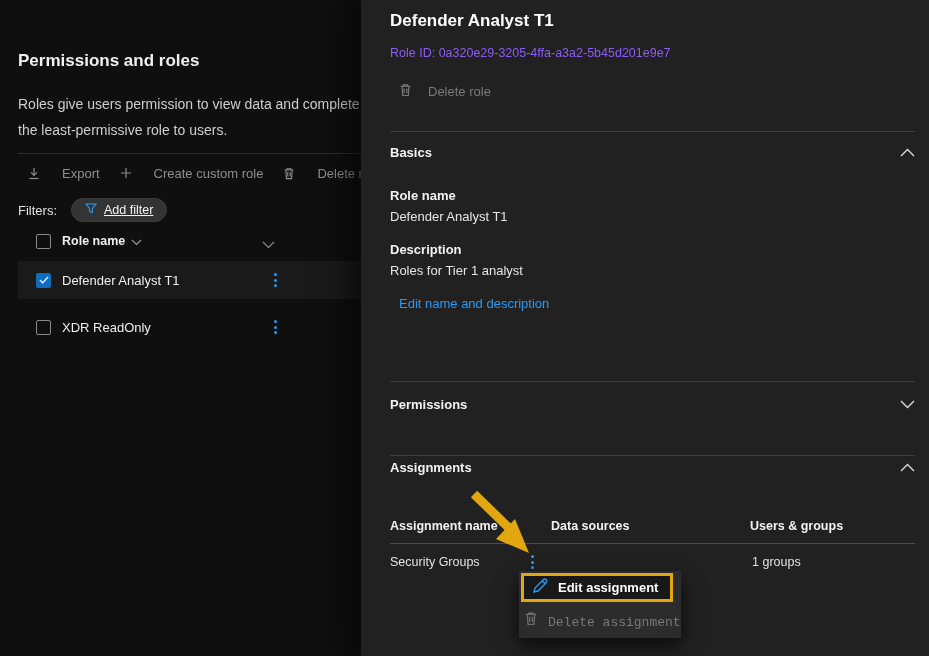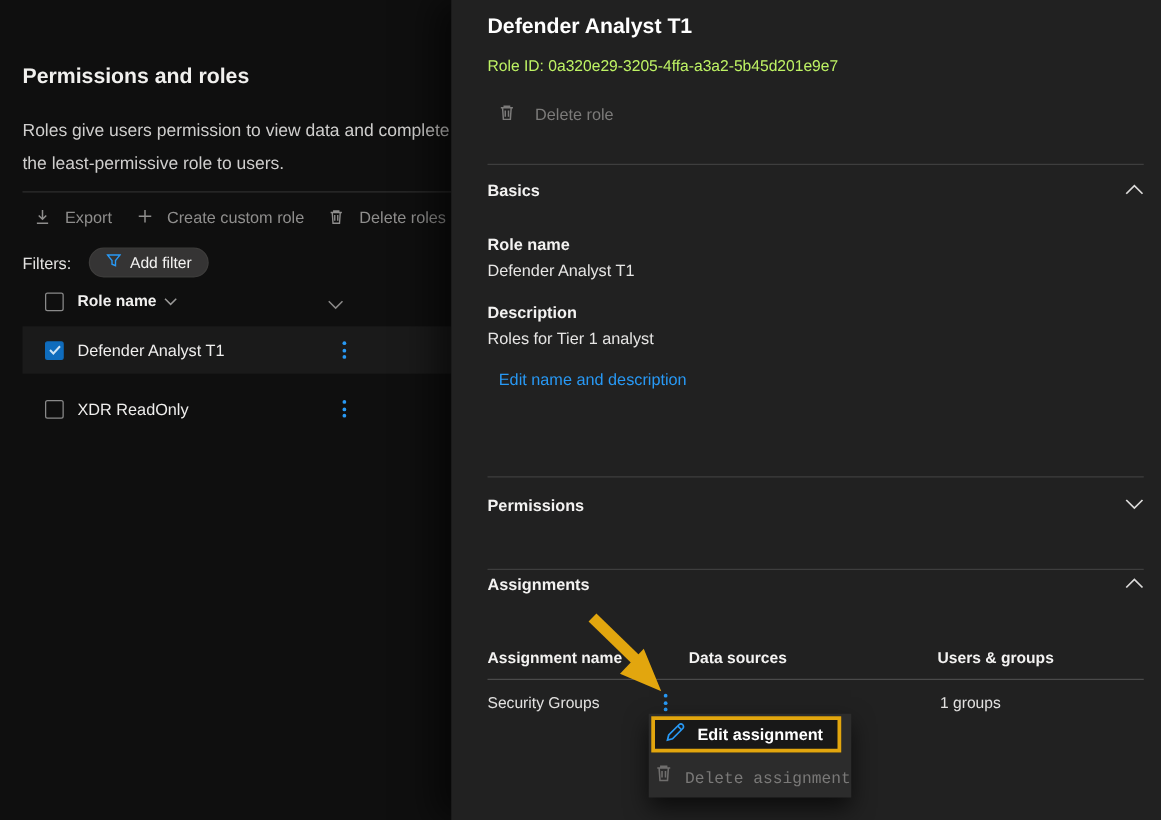--- a/index.html
+++ b/index.html
@@ -6,48 +6,48 @@
   html,body { width:929px; height:656px; overflow:hidden; background:#0f0f0f;
               font-family:"Liberation Sans", sans-serif; color:#e8e8e8; }
   .abs { position:absolute; }
 
   
   #page-title { left:18px; top:51px; font-size:17px; font-weight:bold; color:#f1f0ee; }
   #page-desc  { left:18px; top:91px; font-size:14px; color:#cfcecd; line-height:26px; white-space:nowrap; width:343px; overflow:hidden; }
   .left-divider { left:18px; top:153px; width:343px; height:1px; background:#2e2e2e; }
 
   #toolbar { left:28px; top:162px; display:flex; align-items:center; gap:20px; height:22px; }
-  .tb-item { display:flex; align-items:center; gap:12px; font-size:13px; color:#8f8e8d; cursor:pointer; }
+  .tb-item { display:flex; align-items:center; gap:22px; font-size:13px; color:#8f8e8d; cursor:pointer; }
   .tb-item svg { display:block; }
 
   #filters-row { left:18px; top:198px; display:flex; align-items:center; gap:14px; height:24px; }
   #filters-label { font-size:13px; color:#e3e2e1; }
   #add-filter { display:flex; align-items:center; gap:7px; background:#353434; border:1px solid #3d3c3b;
-                border-radius:12px; height:24px; padding:0 13px; font-size:12.5px; color:#f3f2f1; cursor:pointer; }
+                border-radius:12px; height:24px; padding:0 13px; font-size:12.5px; color:#f3f2f1; cursor:pointer;text-decoration:underline; }
 
   .checkbox { width:15px; height:15px; border:1px solid #8a8a8a; border-radius:2px; background:transparent; }
   .checkbox.checked { background:#0f6cbd; border-color:#0f6cbd; display:flex; align-items:center; justify-content:center; }
 
   #roles-header { left:36px; top:231px; display:flex; align-items:center; height:20px; }
   #roles-header .col-label { margin-left:11px; font-size:12.5px; font-weight:bold; color:#f0efee; }
   #roles-header .sort-chev { margin-left:6px; }
   #roles-header .col2-chev { position:absolute; left:226px; top:4px; }
 
   .role-row { left:18px; width:343px; height:38px; display:flex; align-items:center; }
   .role-row.selected { background:#1a1a1a; }
   .role-row .checkbox { margin-left:18px; }
   .role-row .row-label { margin-left:11px; font-size:13px; color:#efeeed; }
   .ellipsis-v { position:absolute; left:256px; display:flex; flex-direction:column; gap:2.5px; cursor:pointer; }
   .ellipsis-v i { width:3px; height:3px; border-radius:50%; background:#2899f5; }
 
   
   #panel { left:361px; top:0; width:568px; height:656px; background:#212121;
            box-shadow:-14px 0 26px rgba(0,0,0,.55); }
   #panel-title { left:29px; top:11px; font-size:17px; font-weight:bold; color:#ffffff; }
-  #panel-roleid { left:29px; top:46px; font-size:12.5px; color:#bef264; }
+  #panel-roleid { left:29px; top:46px; font-size:12.5px; color:#8b5cf6; }
   #delete-role { left:38px; top:83px; display:flex; align-items:center; gap:16px; font-size:13px; color:#7c7b7a; }
   .panel-divider { left:29px; width:886px; max-width:525px; height:1px; background:#3e3e3e; }
 
   .section-header { left:29px; width:525px; display:flex; align-items:center; justify-content:space-between; cursor:pointer; }
   .section-header .sec-label { font-size:13px; font-weight:bold; color:#f3f2f1; }
 
   .field-label { left:29px; font-size:13px; font-weight:bold; color:#f3f2f1; }
   .field-value { left:29px; font-size:13px; color:#e6e5e4; }
   #edit-link { left:38px; top:296px; font-size:13px; color:#2899f5; cursor:pointer; }
 

